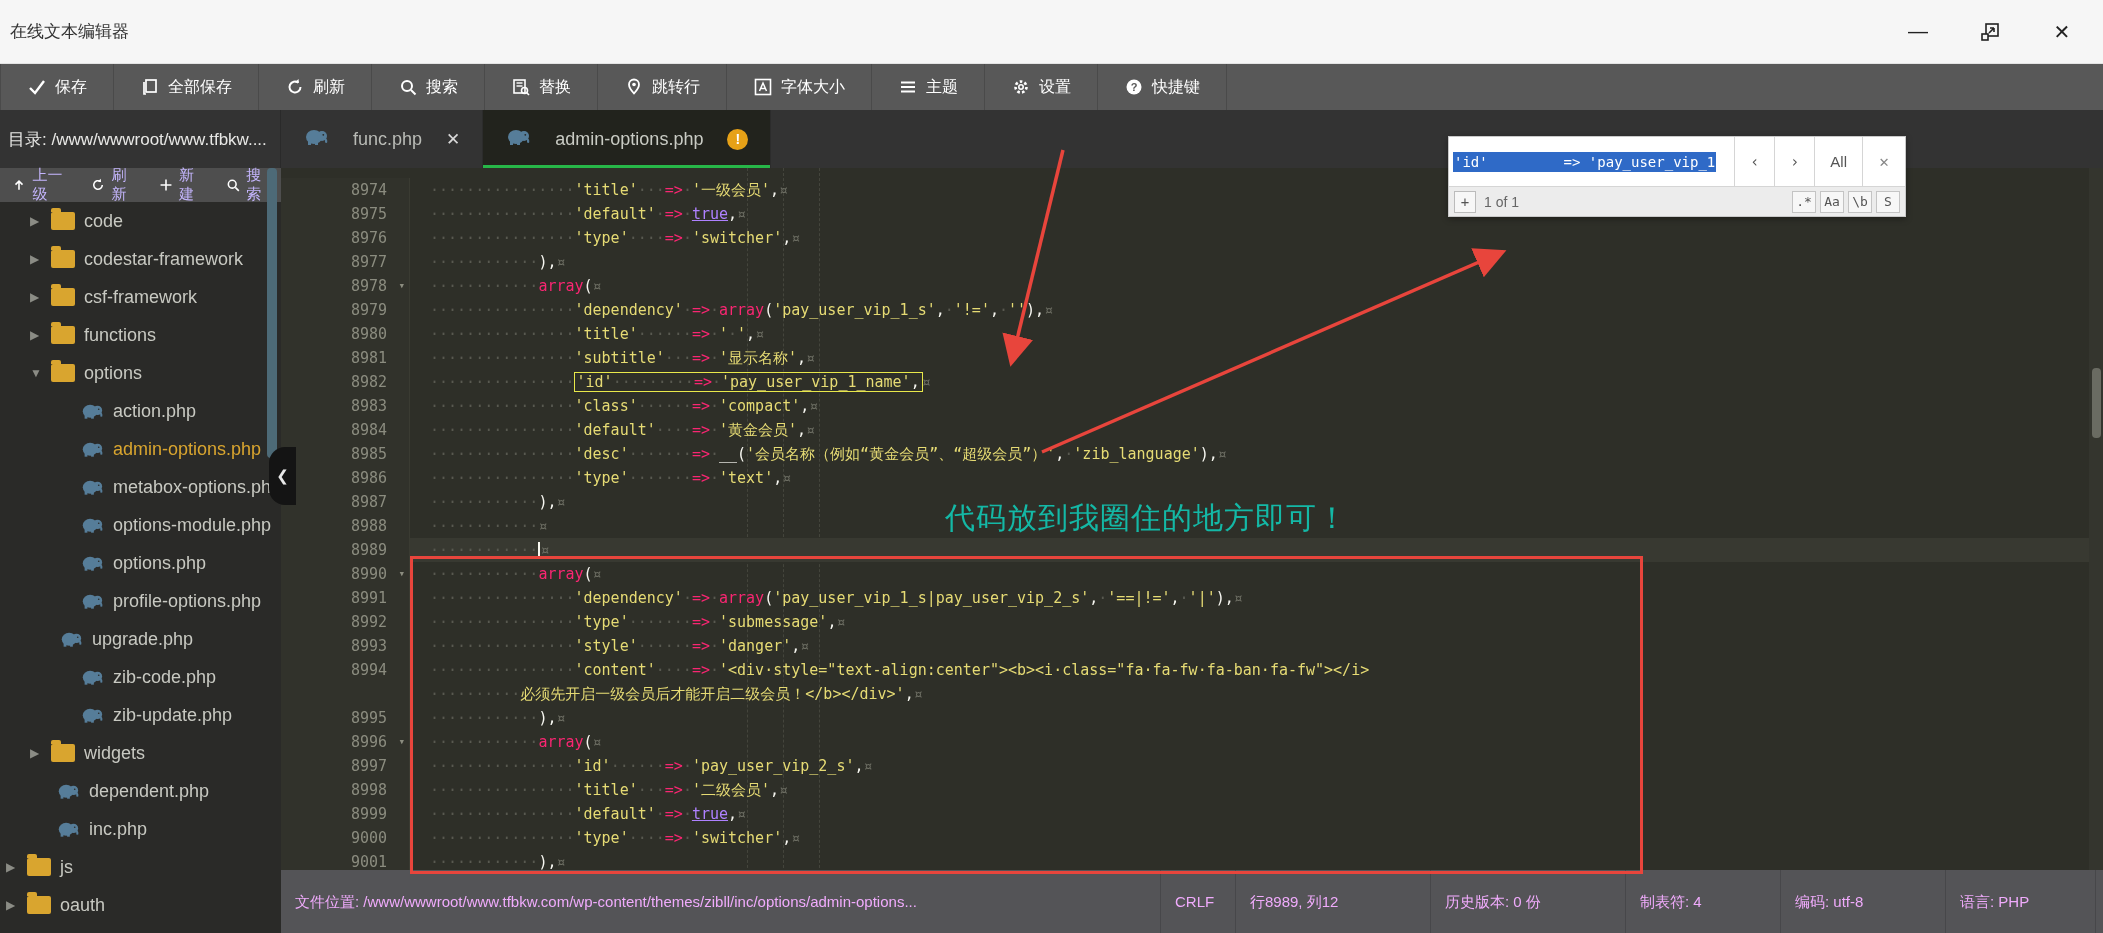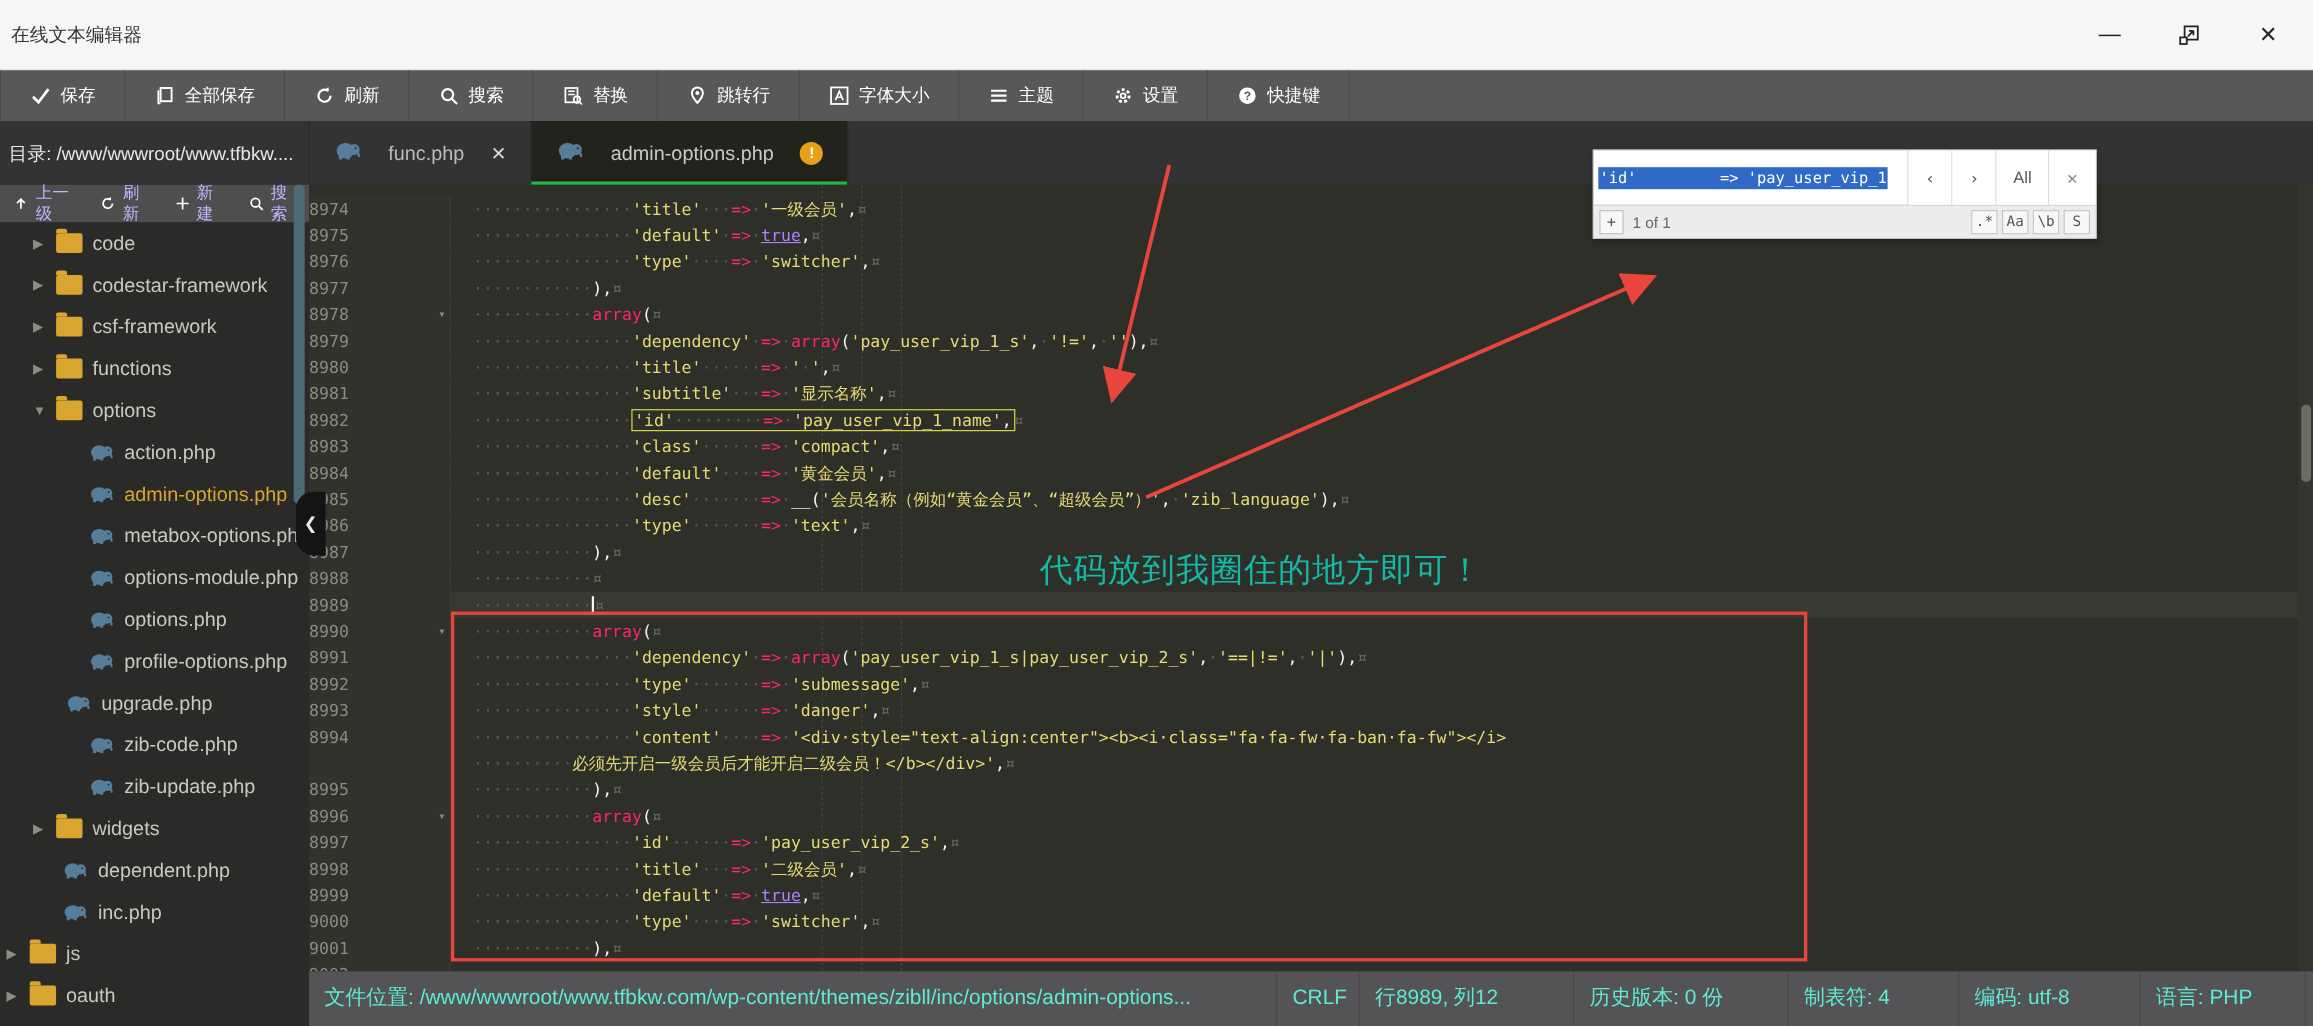--- a/index.html
+++ b/index.html
@@ -53,21 +53,21 @@
   .ico-php { flex:none; width:24px; height:17px; }
   .side-scroll { position:absolute; left:267px; top:168px; width:10px; height:290px; background:#4d6a77; border-radius:4px; z-index:5; }
   .collapse-handle { position:absolute; left:269px; top:447px; width:27px; height:58px; background:#141414;
                      border-radius:16px 0 0 16px; color:#e8e8e8; display:flex; align-items:center;
                      justify-content:center; font-size:15px; z-index:6; cursor:pointer; }
 
   
   .editor { position:absolute; left:281px; top:168px; right:0; bottom:50px; background:#2e2f28; overflow:hidden; }
   .code-rows { position:absolute; left:0; top:10px; right:0; font-family:"DejaVu Sans Mono", monospace; font-size:15px; }
   .row { display:flex; height:24px; line-height:24px; }
-  .gutter { width:129px; flex:none; background:#31322b; color:#8b8c7f; text-align:left;
+  .gutter { width:129px; flex:none; background:#31322b; color:#8b8c7f; text-align:right;
             padding-right:22px; position:relative; font-size:15px; border-right:1px solid #3a3b32; }
   .gutter .fold { position:absolute; right:4px; top:0; color:#8b8c7f; font-size:11px; }
   .codecell { flex:1; white-space:pre; padding-left:20px; }
   .row.cur .codecell { background:#383931; }
   .sg-w { color:#585950; } .sg-s { color:#e6db74; } .sg-k { color:#f92672; }
   .sg-p { color:#f8f8f2; } .sg-b { color:#ae81ff;text-decoration:underline; } .sg-e { color:#6e6f64; }
   .hitbox { outline:1px solid #e8e84a; padding:0 2px; }
   .cursor { display:inline-block; width:2px; height:17px; background:#f8f8f0; vertical-align:middle; }
   .iguide { position:absolute; top:0; bottom:0; width:0; border-left:1px dashed #44453c; }
   .v-scrollbar { position:absolute; right:0; top:0; bottom:0; width:14px; background:#34352e; }
@@ -88,22 +88,22 @@
   .sp-row2 { display:flex; align-items:center; height:30px; background:#ececec; border-top:1px solid #d5d5d5;
              padding:0 5px; gap:8px; }
   .sp-add { width:22px; height:22px; border:1px solid #bbb; background:#f7f7f7; color:#555;
             display:flex; align-items:center; justify-content:center; font-size:14px; cursor:pointer; }
   .sp-count { color:#666; font-size:14px; font-family:"Liberation Sans",sans-serif; }
   .sp-opts { margin-left:auto; display:flex; gap:4px; }
   .sp-opt { min-width:24px; height:22px; padding:0 3px; border:1px solid #c4c4c4; background:#f7f7f7;
             color:#555; display:flex; align-items:center; justify-content:center; font-size:13px; cursor:pointer; }
 
   
-  .statusbar { position:absolute; left:281px; bottom:0; right:0; height:50px; background:#545457;
-               display:flex; align-items:stretch; color:#5eead4; font-size:19px; z-index:15; }
+  .statusbar { position:absolute; left:281px; bottom:0; right:0; height:63px; background:#545457;
+               display:flex; align-items:stretch; color:#f0abfc; font-size:15px; z-index:15; }
   .sb-cell { display:flex; align-items:center; padding:0 14px; border-right:1px solid #47474a;
              line-height:1.2; overflow:hidden; }
 
   
   .anno-svg { position:absolute; left:0; top:0; width:2103px; height:933px; pointer-events:none; z-index:40; }
   .red-rect { position:absolute; left:410px; top:556px; width:1233px; height:318px;
               border:3px solid #e8453c; z-index:30; pointer-events:none; }
   .red-note { position:absolute; left:945px; top:498px; color:#14b8a6; font-size:30px; font-weight:normal;
               z-index:30; pointer-events:none; letter-spacing:1px; }
 </style>

